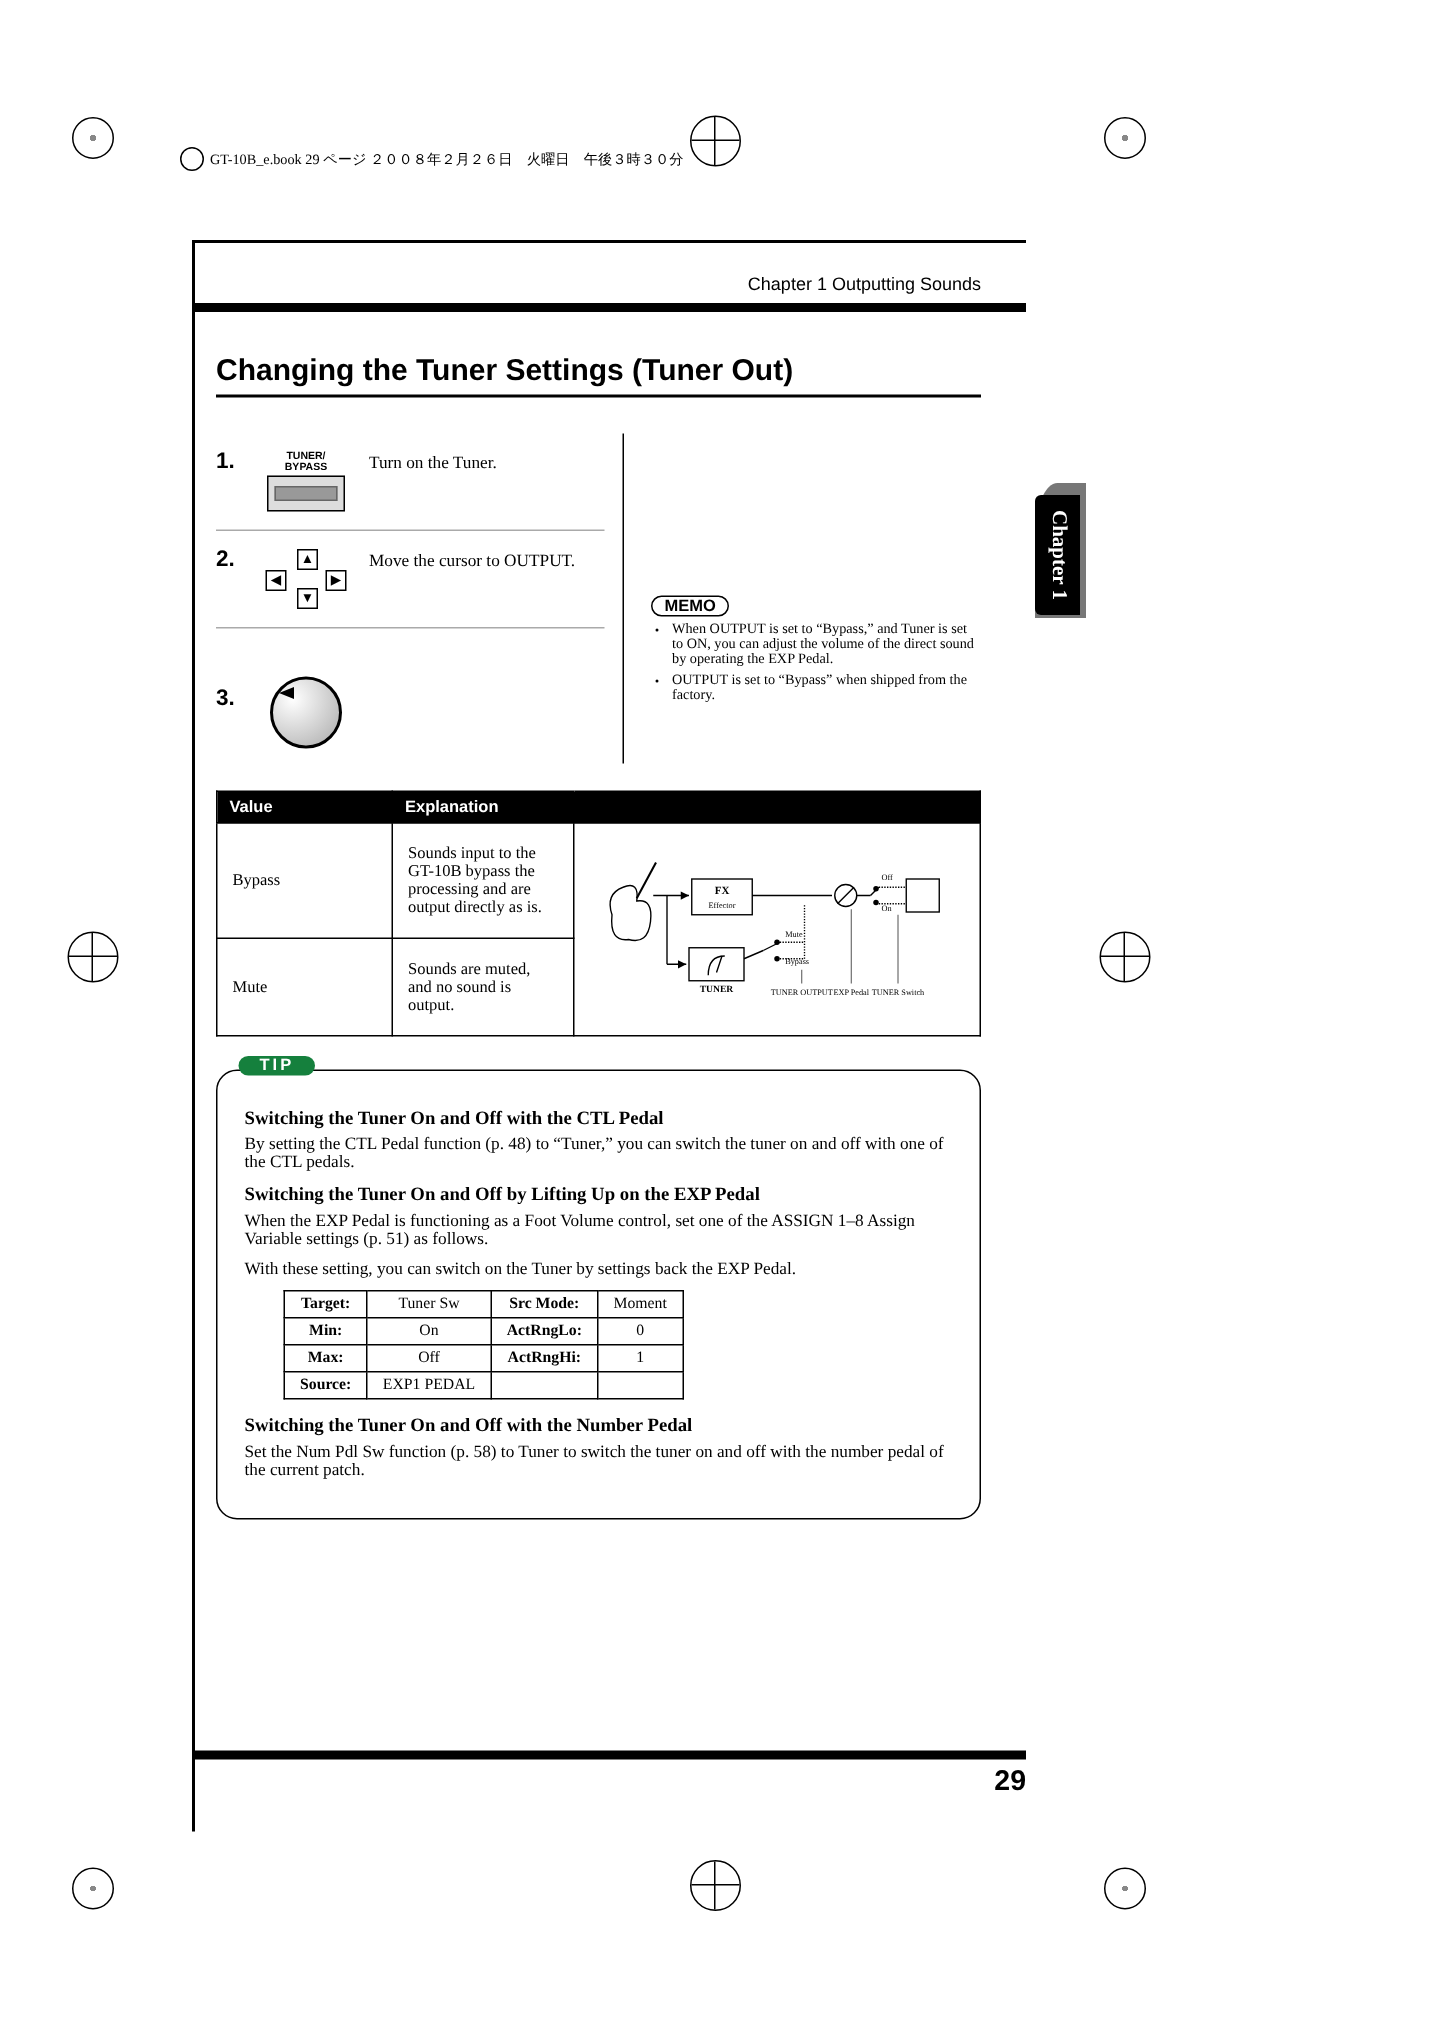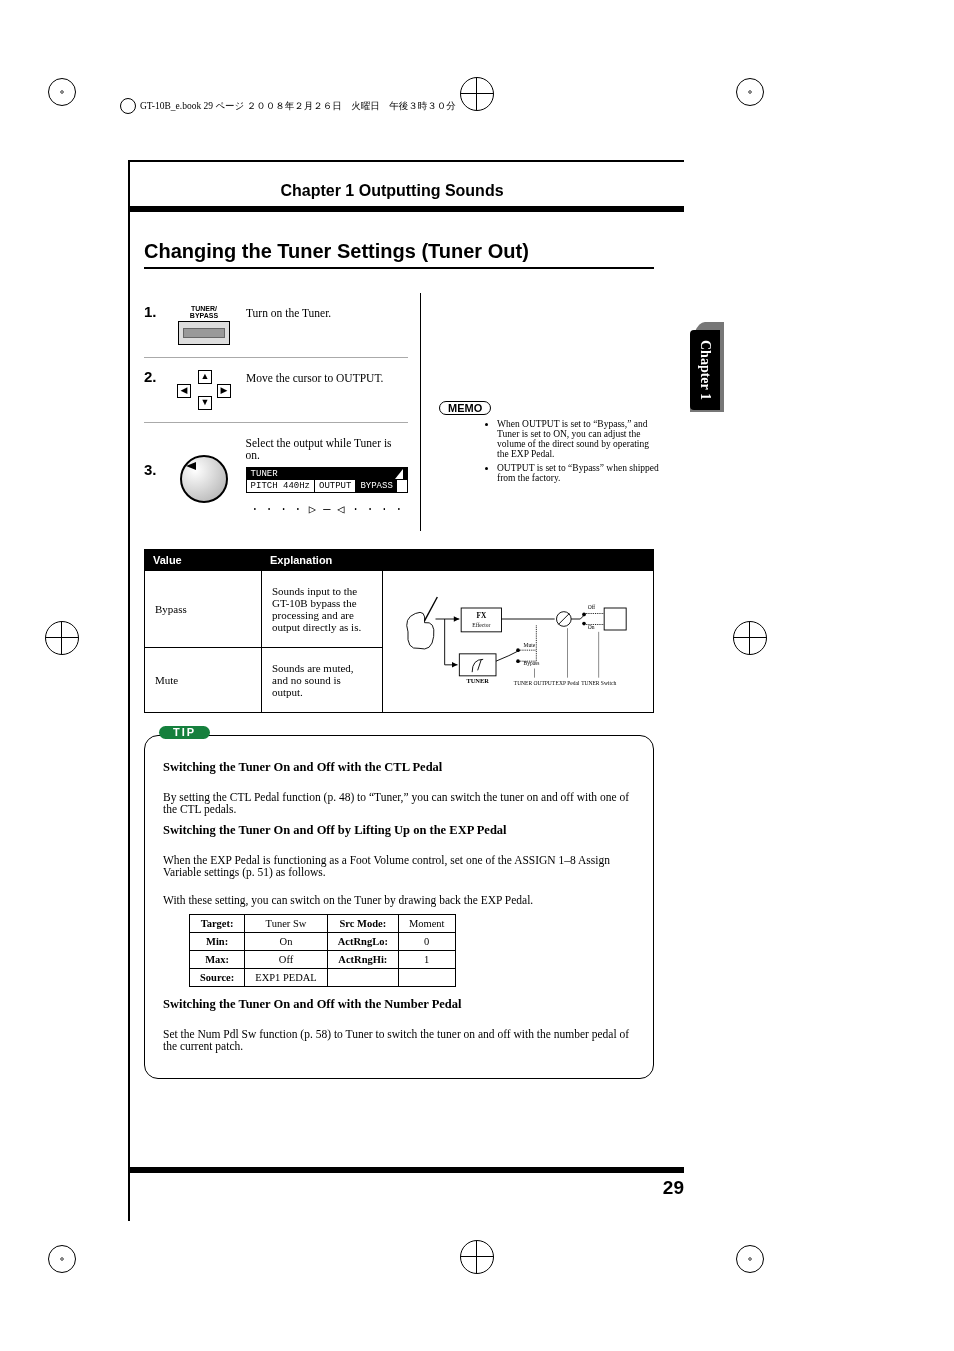--- a/index.html
+++ b/index.html
@@ -78,24 +78,24 @@
     border-top-left-radius:4px; border-bottom-left-radius:4px;
   }
 
   .chapter-tab-shadow {
     position:absolute; top:322px; right:88px;
     width:34px; height:90px;
     background:#777; border-top-left-radius:44% 40%;
   }
 
   .pgtitle {
-    text-align: center;
+    text-align: right;
     font-family: 'Arial Black', sans-serif;
-    font-weight: 700;
-    font-size: 16px;
+    font-weight: 400;
+    font-size: 12px;
     padding-right: 30px;
     margin-bottom: 6px;
   }
   .pgtitle-rule {
     height: 6px; background: #000;
   }
 
   .content {
     padding: 28px 30px 0 14px;
   }
@@ -186,21 +186,21 @@
     gap:3px; font-size:12px; font-family:'Courier New',monospace;
   }
 
   .memo-box { }
   .memo-label {
     display:inline-block; border:1.5px solid #000; border-radius: 10px;
     padding: 0 8px; font-weight:bold; font-family:Arial,sans-serif;
     font-size:11px; margin-bottom:4px;
   }
   .memo-box ul { margin:0 0 0 14px; padding:0; font-size: 9.5px; }
-  .memo-box li { margin-bottom: 4px; margin-left: 44px; }
+  .memo-box li { margin-bottom: 4px; }
 
   table.value-table {
     width: 100%; border-collapse: collapse; margin-top: 18px;
     font-size: 11px;
     padding-left: 43px;
   }
   table.value-table th {
     background: #000; color: #fff; text-align: left;
     padding: 4px 8px; font-family: Arial, sans-serif; font-size: 11px;
     border: 1px solid #000;
@@ -224,21 +224,21 @@
     position: absolute; top: -10px; left: 14px;
     background: #15803d; color:#fff; font-weight:bold;
     border-radius: 9px; padding: 0 14px 1px 14px;
     font-family:Arial,sans-serif; font-size:11px;
     letter-spacing: 2px;
   }
   .tip-box h3 {
     font-family: Liberation Serif, serif; font-size: 12.5px;
     margin: 6px 0 2px 0; font-weight: 900;
   }
-  .tip-box p { margin: 16px 0 8px 0; }
+  .tip-box p { margin: 4px 0 8px 0; }
 
   table.assign-table {
     border-collapse: collapse; font-size: 10.5px;
     margin: 6px 0 10px 26px;
   }
   table.assign-table td, table.assign-table th {
     border: 1px solid #000; padding: 3px 10px; text-align:center;
   }
   table.assign-table th { font-weight: bold; }
 
@@ -314,35 +314,20 @@
                     <span class="sq b">▼</span>
                 </span>
               </span>
               <span class="step-text">Move the cursor to OUTPUT.</span>
             </li>
             <li style="align-items:flex-start;">
               <span class="step-num" style="margin-top:28px;">3.</span>
               <span class="step-icon" style="margin-top:22px;">
                 <span class="dial"></span>
               </span>
-              <span class="step-text">
-                <span>Select the output while Tuner is on.</span>
-                <div class="lcd">
-                  <div class="row1">
-                    <span>TUNER</span>
-                    <span class="slant"></span>
-                  </div>
-                  <div class="row2">
-                    <span>PITCH 440Hz</span>
-                    <span>OUTPUT</span>
-                    <span class="inv">BYPASS</span>
-                  </div>
-                </div>
-                <div class="tuner-bar">· · · · ▷  —  ◁ · · · ·</div>
-              </span>
             </li>
           </ol>
         </div>
 
         <div class="col-r">
           <div style="height:108px;"></div>
           <div class="memo-box">
             <div class="memo-label">MEMO</div>
             <ul>
               <li>When OUTPUT is set to “Bypass,” and Tuner is set to ON, you can adjust the volume of the direct sound by operating the EXP Pedal.</li>
@@ -430,21 +415,21 @@
       </table>
 
       <div class="tip-box">
         <div class="tip-label">TIP</div>
 
         <h3>Switching the Tuner On and Off with the CTL Pedal</h3>
         <p>By setting the CTL Pedal function (p. 48) to “Tuner,” you can switch the tuner on and off with one of the CTL pedals.</p>
 
         <h3>Switching the Tuner On and Off by Lifting Up on the EXP Pedal</h3>
         <p>When the EXP Pedal is functioning as a Foot Volume control, set one of the ASSIGN 1–8 Assign Variable settings (p. 51) as follows.</p>
-        <p>With these setting, you can switch on the Tuner by drawing back the EXP Pedal.</p>
+        <p>With these setting, you can switch on the Tuner by settings back the EXP Pedal.</p>
 
         <table class="assign-table">
           <tbody>
             <tr>
               <th>Target:</th>
               <td>Tuner Sw</td>
               <th>Src Mode:</th>
               <td>Moment</td>
             </tr>
             <tr>

